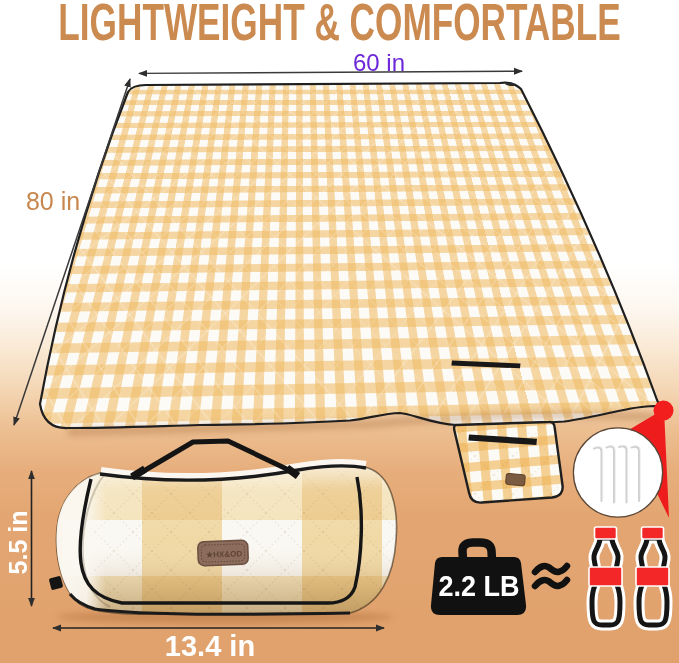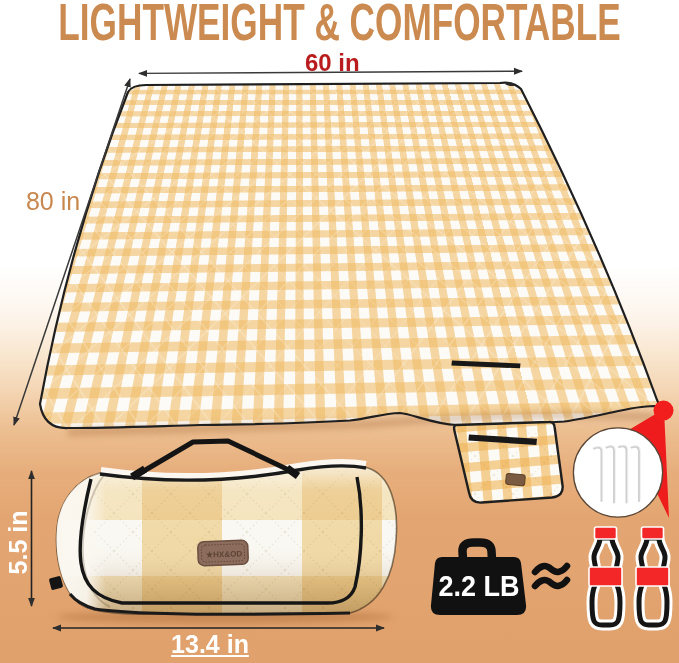--- a/index.html
+++ b/index.html
@@ -168,21 +168,21 @@
 
     <g fill="#f32727" stroke="#ffffff" stroke-width="1.6">
       <rect x="594.5" y="527" width="22" height="12" rx="2"></rect>
       <rect x="641.5" y="527" width="22" height="12" rx="2"></rect>
       <rect x="589" y="567" width="33" height="19" rx="1.5"></rect>
       <rect x="636" y="567" width="33" height="19" rx="1.5"></rect>
     </g>
   </g>
 </svg>
 
-<div class="abs" style="left:305px;top:49px;width:100px;text-align:left;font-size:24px;font-weight:bold;color:#b91c1c;">60 in</div>
+<div class="abs" style="left:305px;top:49px;width:100px;text-align:right;font-size:24px;font-weight:normal;color:#6d28d9;">60 in</div>
 
 <div class="abs" style="left:3px;top:187px;width:100px;text-align:center;font-size:25px;font-weight:normal;color:#c8874e;">80 in</div>
 
 <div class="abs" style="left:-24px;top:528px;width:84px;text-align:center;font-size:25px;font-weight:bold;color:#ffffff;transform:rotate(-90deg);">5.5 in</div>
 
-<div class="abs" style="left:160px;top:630px;width:100px;text-align:center;font-size:25px;font-weight:bold;color:#ffffff;text-decoration:underline;">13.4 in</div>
+<div class="abs" style="left:160px;top:630px;width:100px;text-align:center;font-size:29px;font-weight:bold;color:#ffffff;">13.4 in</div>
 
 <div class="abs" style="left:429px;top:569px;width:100px;text-align:center;font-size:30px;font-weight:bold;color:#ffffff;transform:scaleX(0.9);letter-spacing:0px;">2.2 LB</div>
 
 </body></html>

